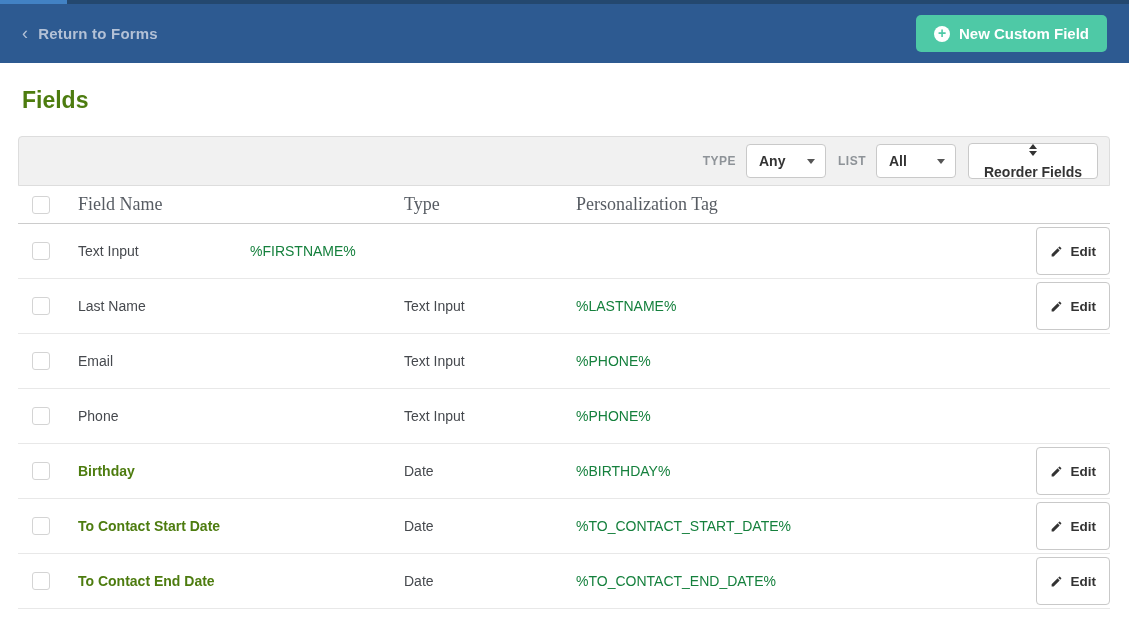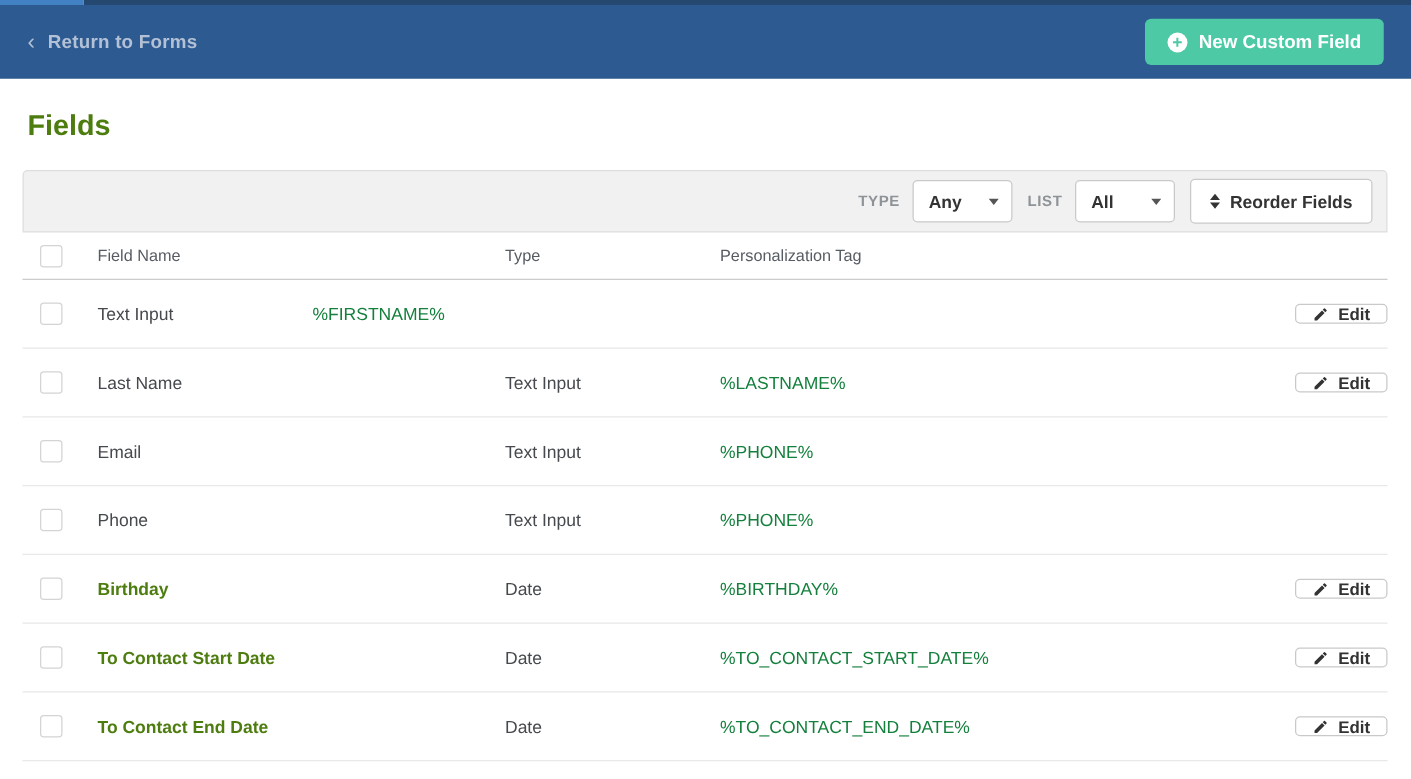--- a/index.html
+++ b/index.html
@@ -84,21 +84,21 @@
     width: 0; height: 0;
     border-left: 4px solid transparent; border-right: 4px solid transparent;
     border-top: 5px solid #555555;
   }
   .reorder-btn {
     height: 36px; background: #ffffff;
     border: 1px solid #c9c9c9; border-radius: 4px;
     display: flex; align-items: center; gap: 8px;
     padding: 0 15px; cursor: pointer;
     font-family: "Liberation Sans", sans-serif;
-    font-size: 14px; font-weight: 700; color: #333333;
+    font-size: 14px; font-weight: 700; color: #333333; flex-direction: column;
   }
   .sort-icon { display: inline-flex; flex-direction: column; gap: 2px; }
   .sort-icon .tri-up {
     width: 0; height: 0;
     border-left: 4px solid transparent; border-right: 4px solid transparent;
     border-bottom: 5px solid #333333;
   }
   .sort-icon .tri-down {
     width: 0; height: 0;
     border-left: 4px solid transparent; border-right: 4px solid transparent;
@@ -112,31 +112,31 @@
     border-bottom: 1px solid var(--border-light);
   }
   .t-head { height: 38px; border-bottom: 1px solid var(--border-mid); }
   .t-body-row { height: 55px; }
   .cell-check { width: 60px; padding-left: 14px; display: flex; align-items: center; }
   .cell-name { width: 326px; font-size: 14px; color: #46494e; }
   .cell-type { width: 172px; font-size: 14px; color: #46494e; }
   .cell-tag  { flex: 1; font-size: 14px; color: #15803d; }
   .cell-action { width: 78px; display: flex; justify-content: flex-end; }
   .t-head .cell-name, .t-head .cell-type, .t-head .cell-tag {
-    font-size: 13px; color: var(--text-gray); font-weight: 400;
+    font-size: 18px; color: var(--text-gray); font-weight: 400; font-family: Liberation Serif, serif;
   }
   .t-row.bold .cell-name { font-weight: 700; color: #4d7c0f; }
   .checkbox {
     width: 18px; height: 18px; background: #ffffff;
     border: 1px solid #d4d4d4; border-radius: 3px; cursor: pointer;
   }
   .edit-btn {
     display: flex; align-items: center; gap: 8px;
     background: #ffffff; border: 1px solid #c9c9c9; border-radius: 4px;
-    height: 16px; padding: 0 13px; cursor: pointer;
+    height: 48px; padding: 0 13px; cursor: pointer;
     font-family: "Liberation Sans", sans-serif;
     font-size: 13.5px; font-weight: 600; color: #333333;
   }
   .pencil-icon { width: 13px; height: 13px; fill: #333333; }
 </style>
 </head>
 <body>
 
 <div class="top-strip">
   <div class="seg-light"></div>

